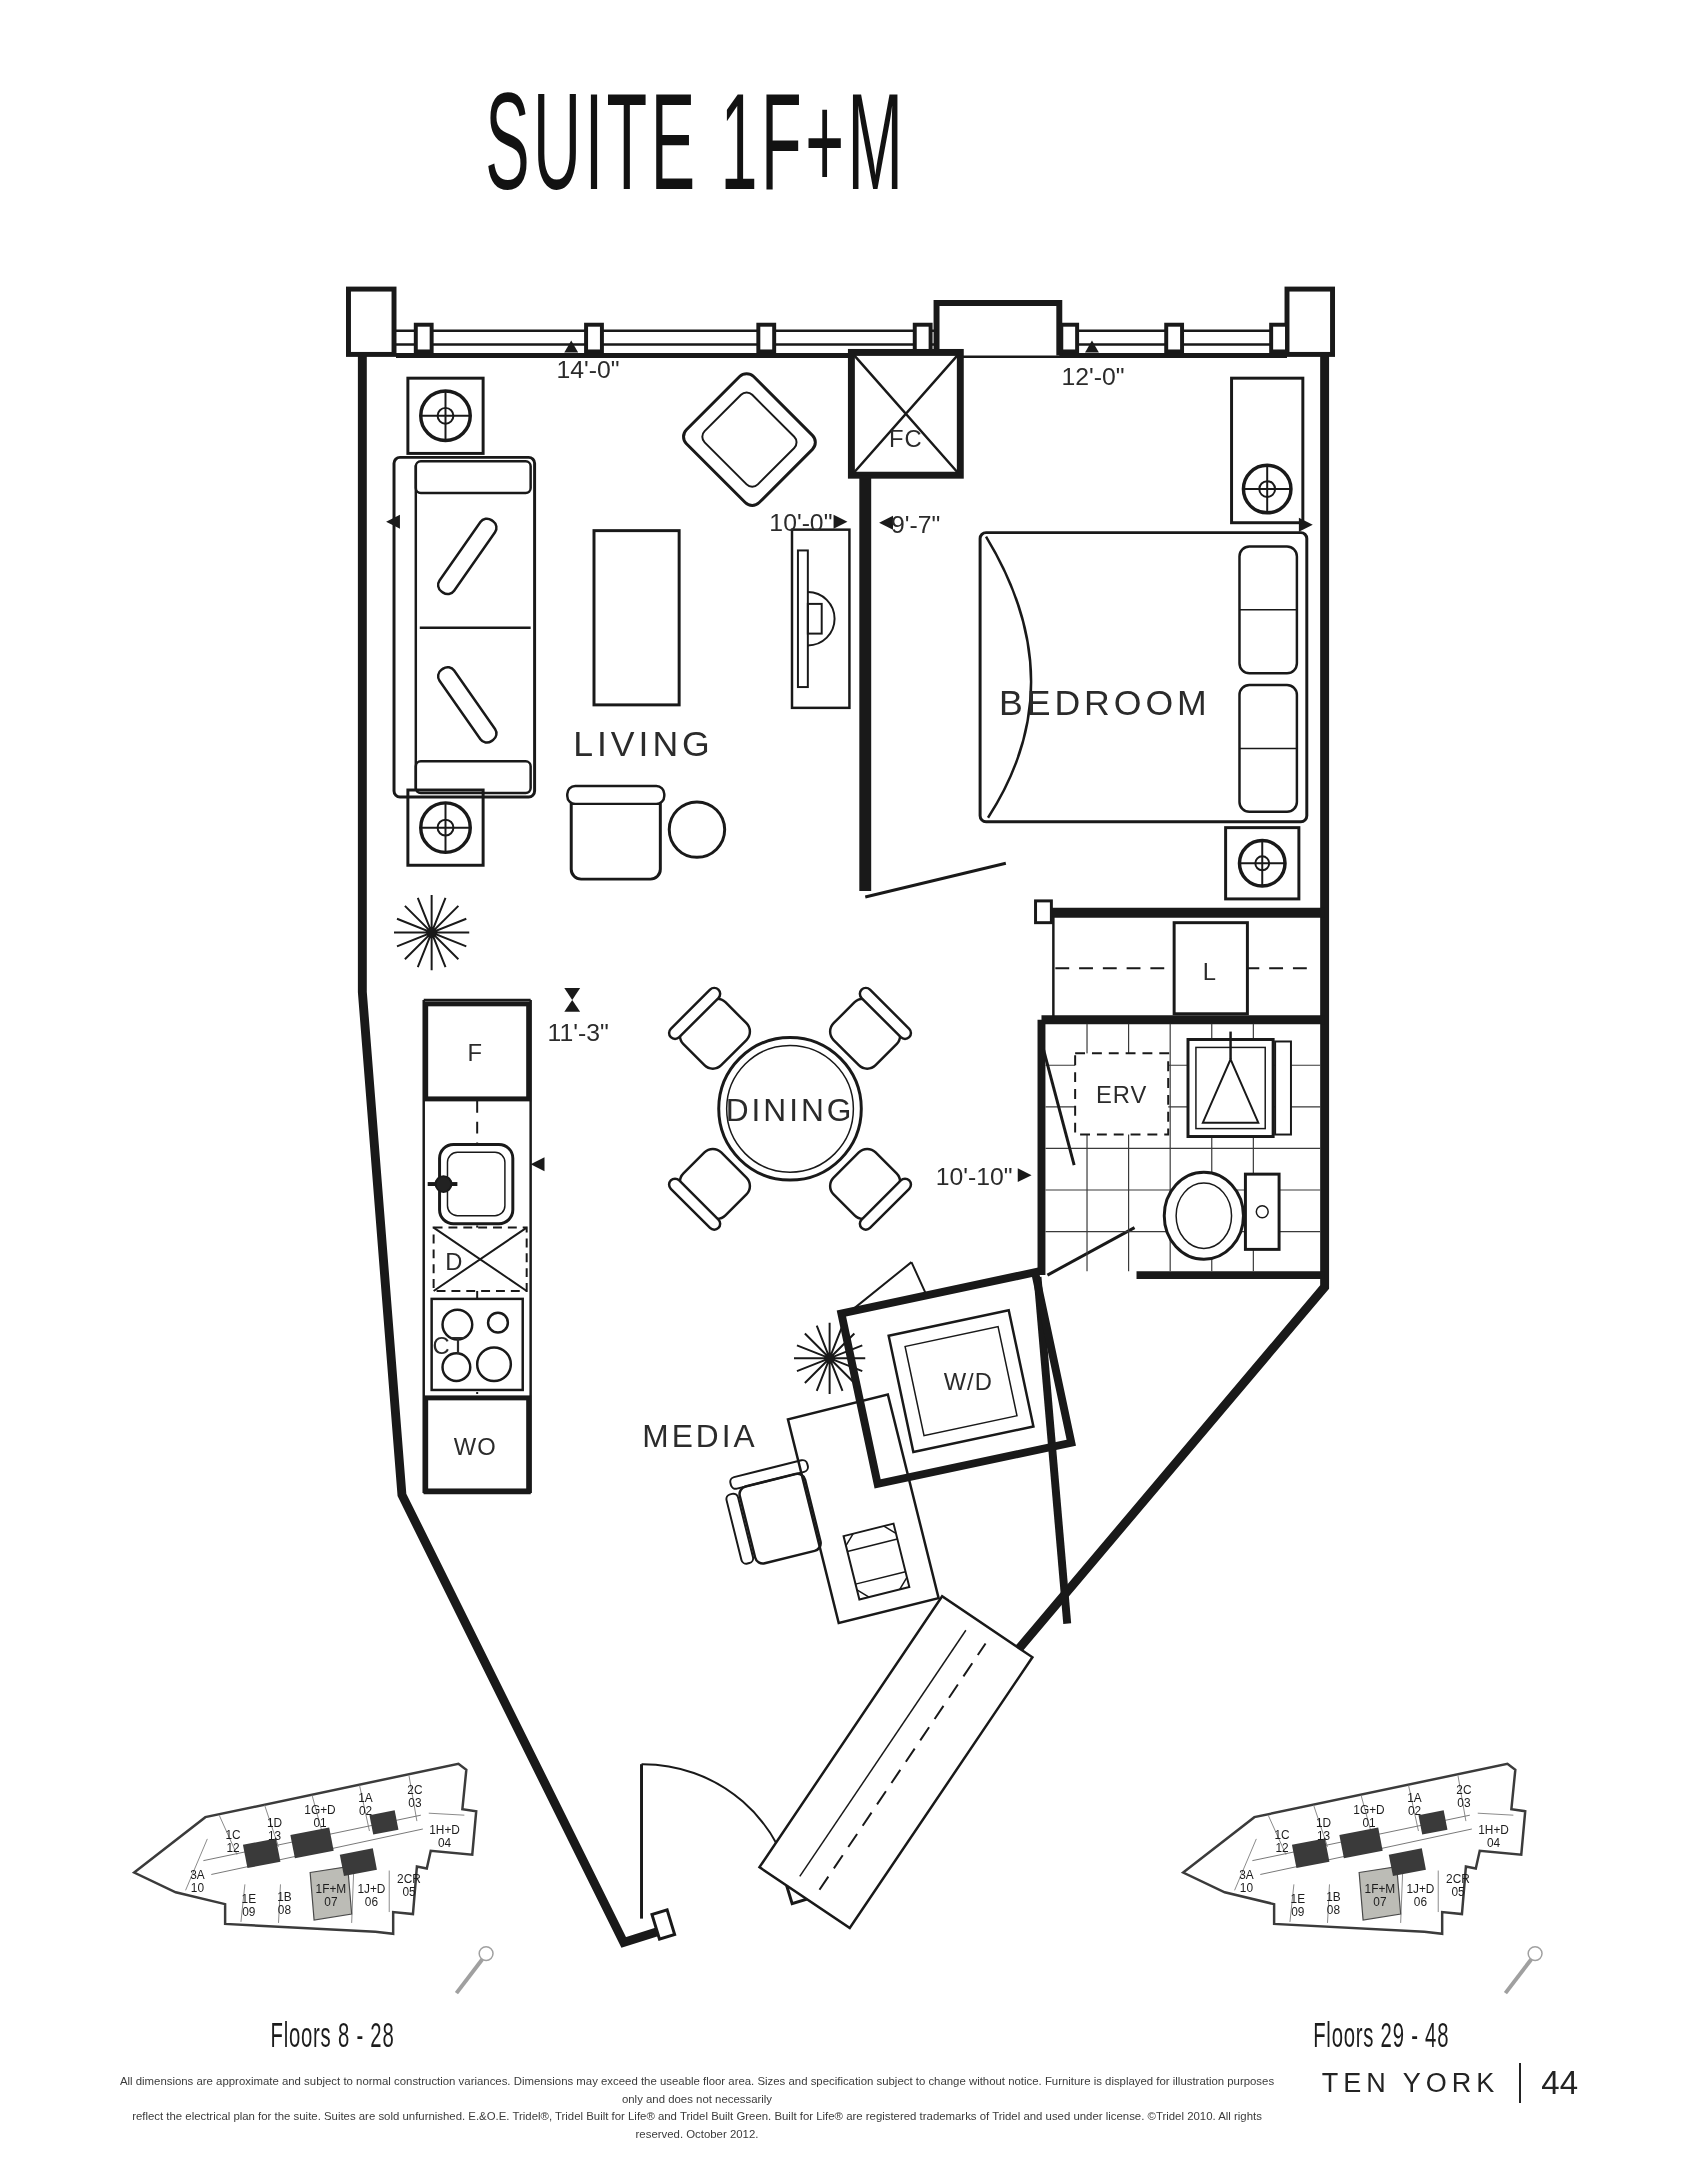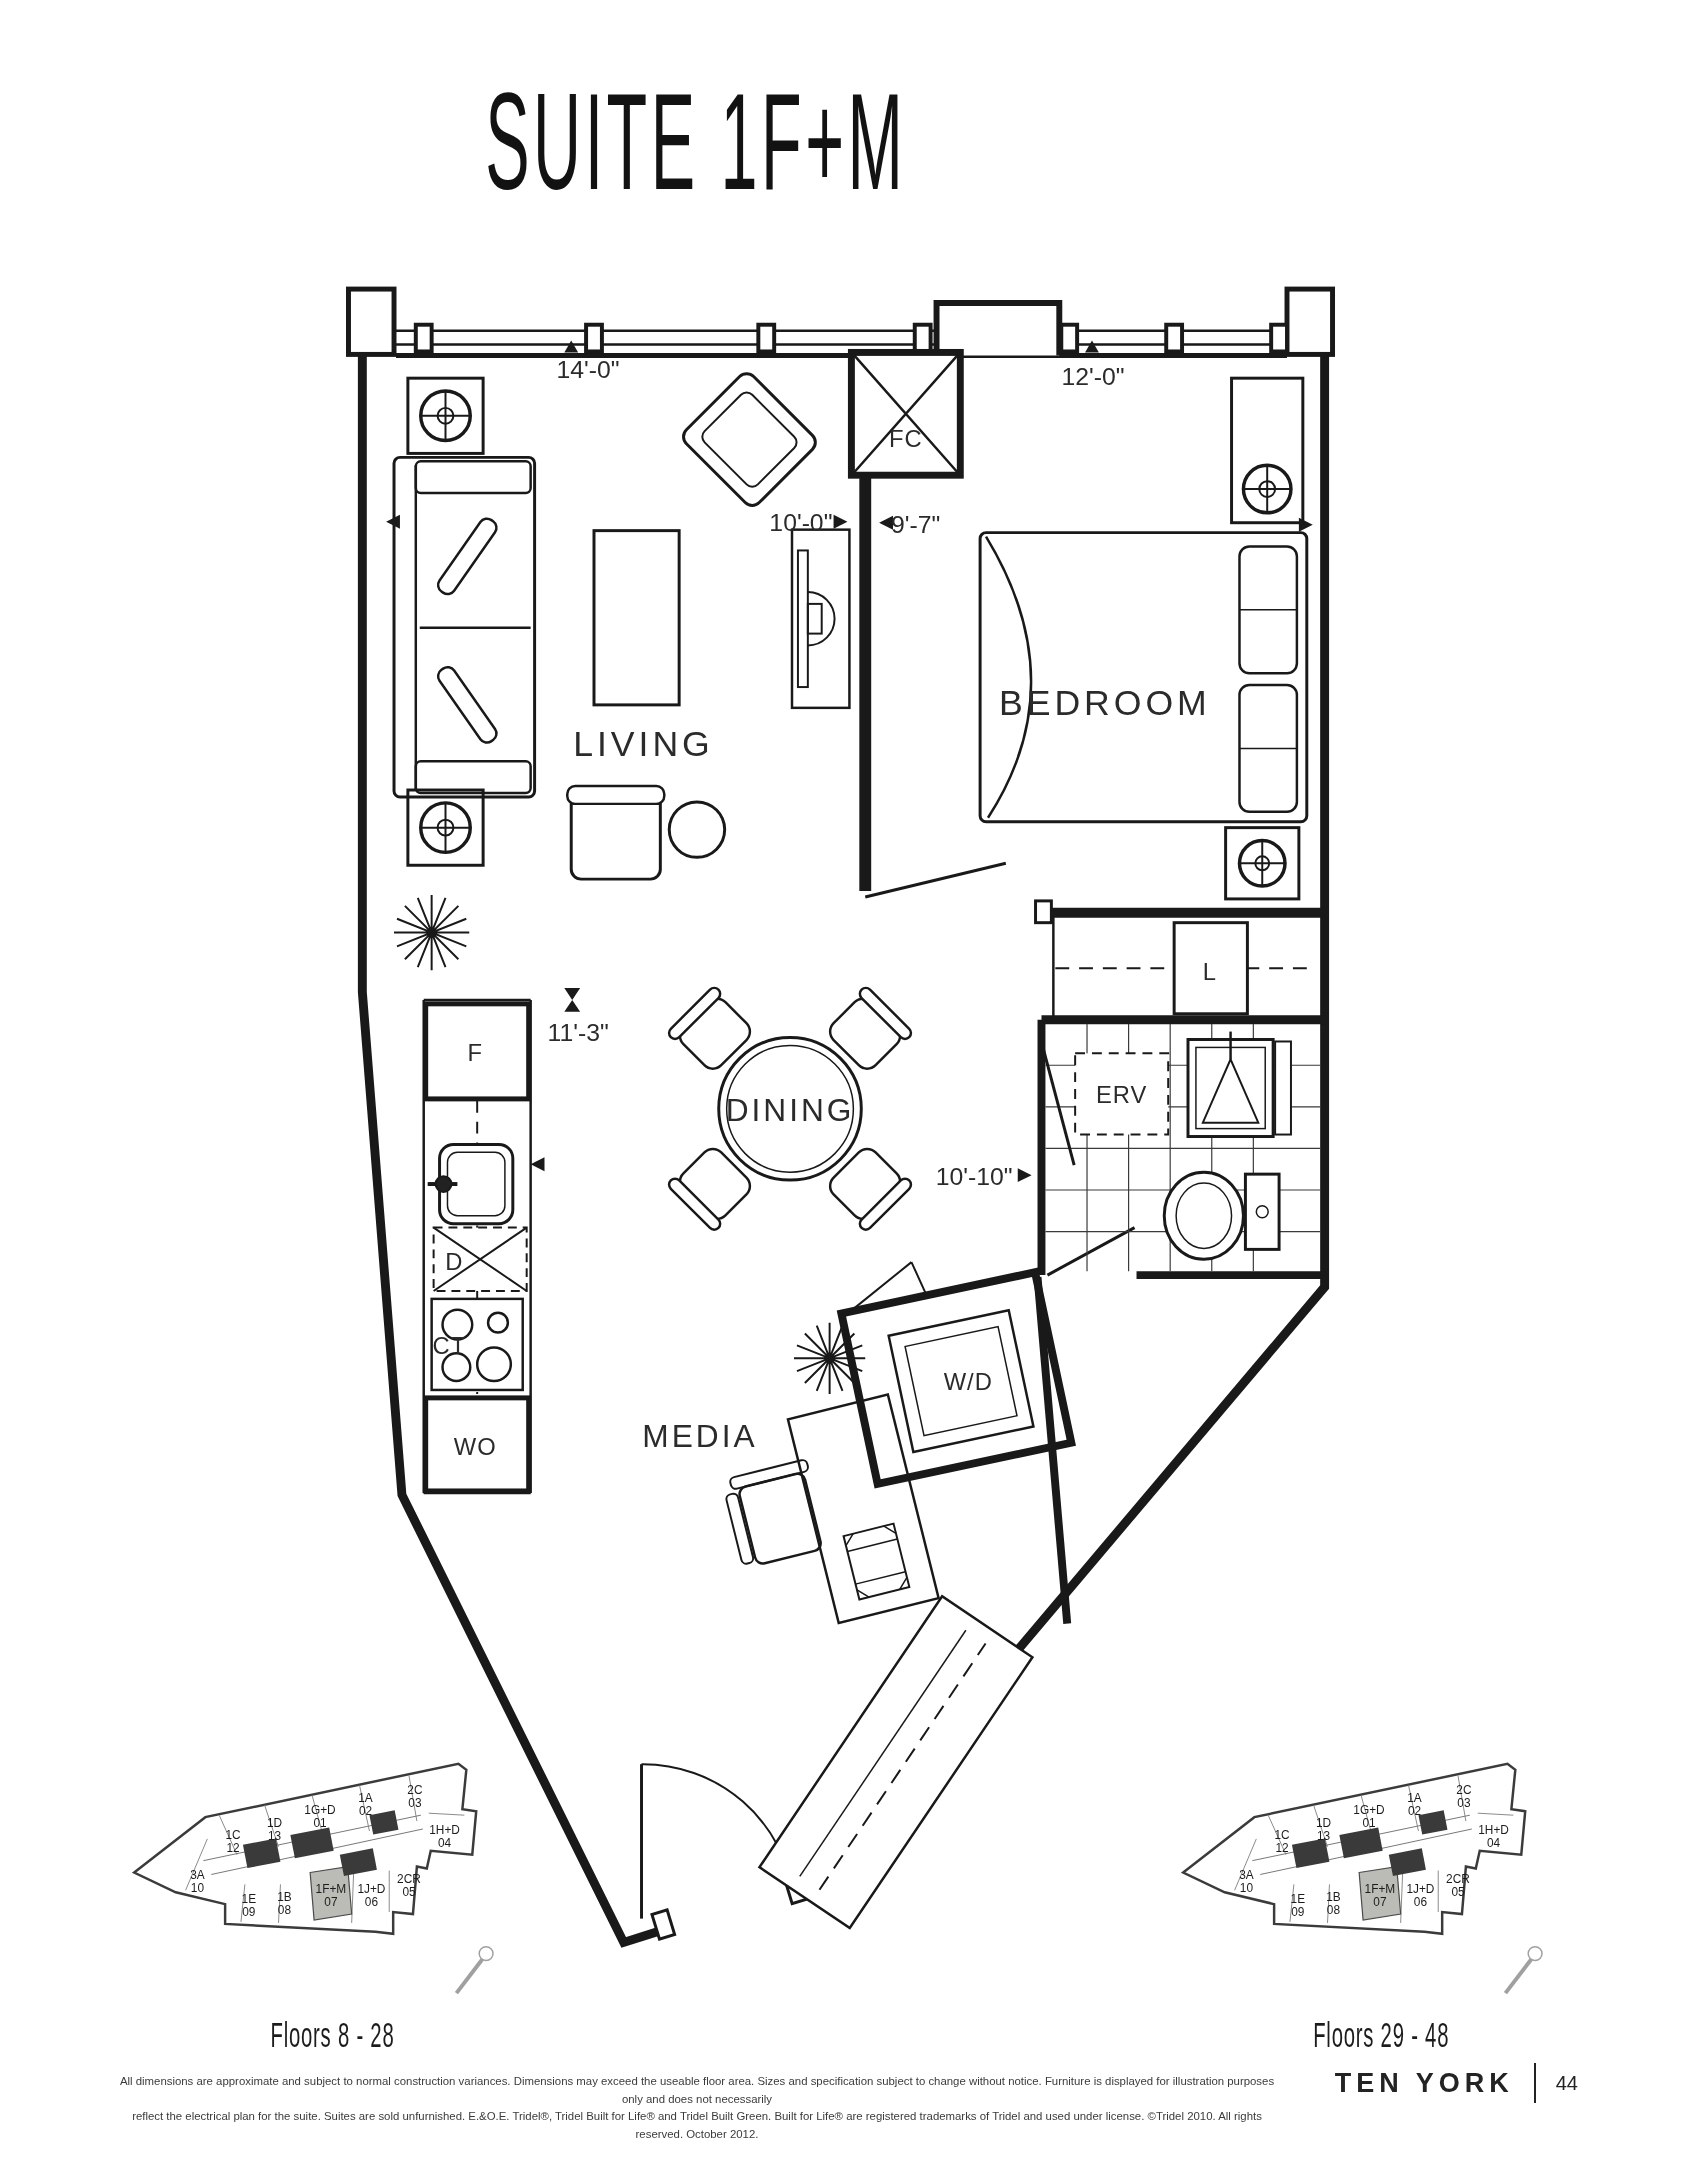--- a/index.html
+++ b/index.html
@@ -17,23 +17,23 @@
   .fixture{font-size:24px;letter-spacing:1px;}
   .dim{font-size:25px;}
   .keyplan{position:absolute;width:416px;}
   .keyplan .kp-cap-wrap{width:100%;text-align:center;margin-top:8px;}
   .kp-caption{display:inline-block;font-size:26px;letter-spacing:1px;color:#1c1c1c;
               transform:scale(0.78,1.32);transform-origin:center top;}
   .kp-label{font-family:"Liberation Sans", sans-serif;font-size:12px;fill:#1d1d1d;}
   .footer-disclaimer{position:absolute;left:108px;top:2073px;width:1178px;
     font-size:11.4px;line-height:1.55;color:#3b3b3b;text-align:center;}
   .brandline{position:absolute;right:105px;top:2063px;display:flex;align-items:center;color:#232323;}
-  .brand{font-size:27px;letter-spacing:5px;font-weight:bold;}
+  .brand{font-size:27px;letter-spacing:5px;}
   .brand-divider{width:2px;height:40px;background:#232323;margin:0 20px;}
-  .pagenum{font-size:20px;}
+  .pagenum{font-size:33px;}
 </style>
 </head>
 <body>
 
 <div class="header">
   <div class="title">SUITE 1F+M</div><br>
 </div>
 
 <svg class="plan-svg" width="1683" height="2178" viewBox="0 0 1700 2200">
   <g stroke="#191919" fill="none" stroke-linecap="butt">

